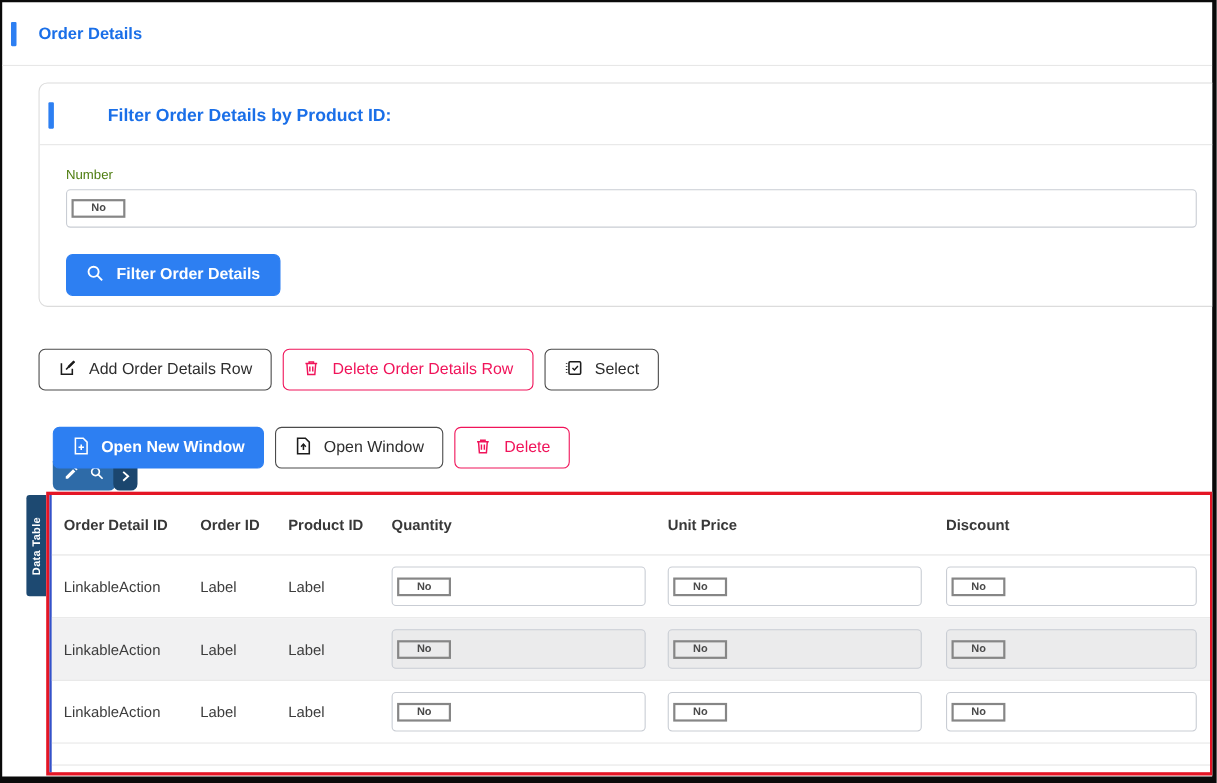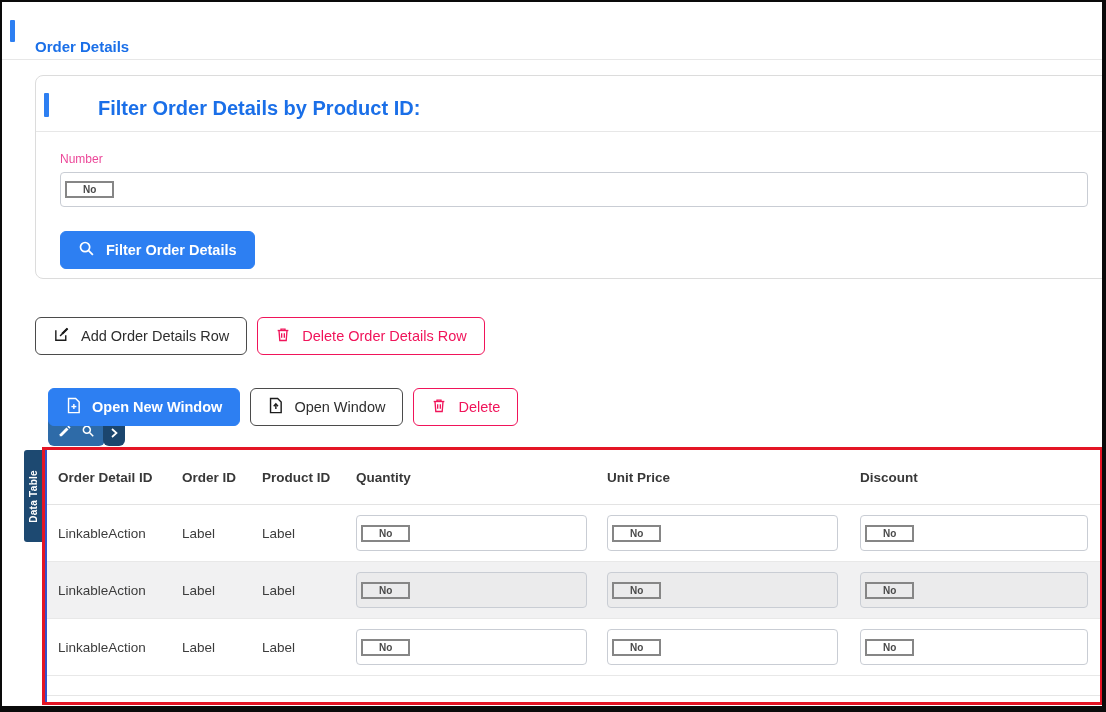--- a/index.html
+++ b/index.html
@@ -23,22 +23,22 @@
   .abs{position:absolute;}
   .accent{width:5px;background:var(--blue);border-radius:1px;}
   .page-title{font-size:15px;font-weight:bold;color:var(--title-blue);}
   .hline{height:1px;background:var(--line);}
 
   
   .card{
     position:absolute;left:33px;top:73px;right:-8px;height:204px;
     border:1px solid #dcdcdc;border-radius:8px;background:#fff;
   }
-  .card-title{font-size:20px;font-weight:bold;color:var(--title-blue);padding-left:42px;}
-  .field-label{font-size:12px;color:#ec4899;}
+  .card-title{font-size:16px;font-weight:bold;color:var(--title-blue);padding-left:42px;}
+  .field-label{font-size:12px;color:#4d7c0f;}
   .text-input{
     position:absolute;height:35px;border:1px solid #c9cdd4;border-radius:4px;
     background:#fff;display:flex;align-items:center;padding-left:4px;
   }
   .chip{
     display:inline-block;border:2px solid #868686;padding:0 16px;
     font-size:10px;font-weight:bold;color:#4a4a4a;line-height:13px;background:transparent;
   }
 
   
@@ -96,21 +96,21 @@
   .cell-input.last{width:228px;}
   .alt .cell-input{background:#ebebec;}
   .empty-row{border-bottom:1px solid #e6e6e6;}
 </style>
 </head>
 <body>
 
 <div id="screen">
 
   <div class="abs accent" style="left:8px;top:18px;height:22px;"></div>
-  <div class="abs page-title" style="left:33px;top:36px;">Order Details</div>
+  <div class="abs page-title" style="left:33px;top:20px;">Order Details</div>
   <div class="abs hline" style="left:0;right:0;top:57px;"></div>
 
   <div class="card">
     <div class="abs accent" style="left:8px;top:17px;height:24px;"></div>
     <div class="abs card-title" style="left:20px;top:21px;">Filter Order Details by Product ID:</div>
     <div class="abs hline" style="left:0;right:0;top:55px;"></div>
     <div class="abs field-label" style="left:24px;top:76px;">Number</div>
     <div class="text-input" style="left:24px;top:96px;width:1028px;">
       <span class="chip">No</span>
     </div>
@@ -135,20 +135,31 @@
     <button class="btn danger">
       <span><svg width="16" height="17" viewBox="0 0 24 24" fill="none" stroke="#f0145a" stroke-width="2">
             <path d="M4 6 h16"></path>
             <path d="M9 6 V4 h6 v2"></path>
             <path d="M6 6 l1.2 15 h9.6 L18 6"></path>
             <line x1="10" y1="10" x2="10" y2="17"></line>
             <line x1="14" y1="10" x2="14" y2="17"></line>
           </svg></span>
       <span>Delete Order Details Row</span>
     </button>
+    <button class="btn">
+      <span><svg width="17" height="17" viewBox="0 0 24 24" fill="none" stroke="#1c1c1c" stroke-width="2">
+            <rect x="6" y="4" width="15" height="16" rx="1.5"></rect>
+            <path d="M10.5 12 l2.5 2.5 4.5-5" stroke-width="1.8"></path>
+            <line x1="3" y1="5.5" x2="3" y2="6.5"></line>
+            <line x1="3" y1="9.5" x2="3" y2="10.5"></line>
+            <line x1="3" y1="13.5" x2="3" y2="14.5"></line>
+            <line x1="3" y1="17.5" x2="3" y2="18.5"></line>
+          </svg></span>
+      <span>Select</span>
+    </button>
   </div>
 
   <div class="abs btn-row z2" style="left:46px;top:386px;">
     <button class="btn primary">
       <span><svg width="15" height="17" viewBox="0 0 20 24" fill="none" stroke="#fff" stroke-width="2">
             <path d="M3 2 h10 l5 5 v15 H3 z"></path>
             <line x1="10.5" y1="10" x2="10.5" y2="17"></line>
             <line x1="7" y1="13.5" x2="14" y2="13.5"></line>
           </svg></span>
       <span>Open New Window</span>

